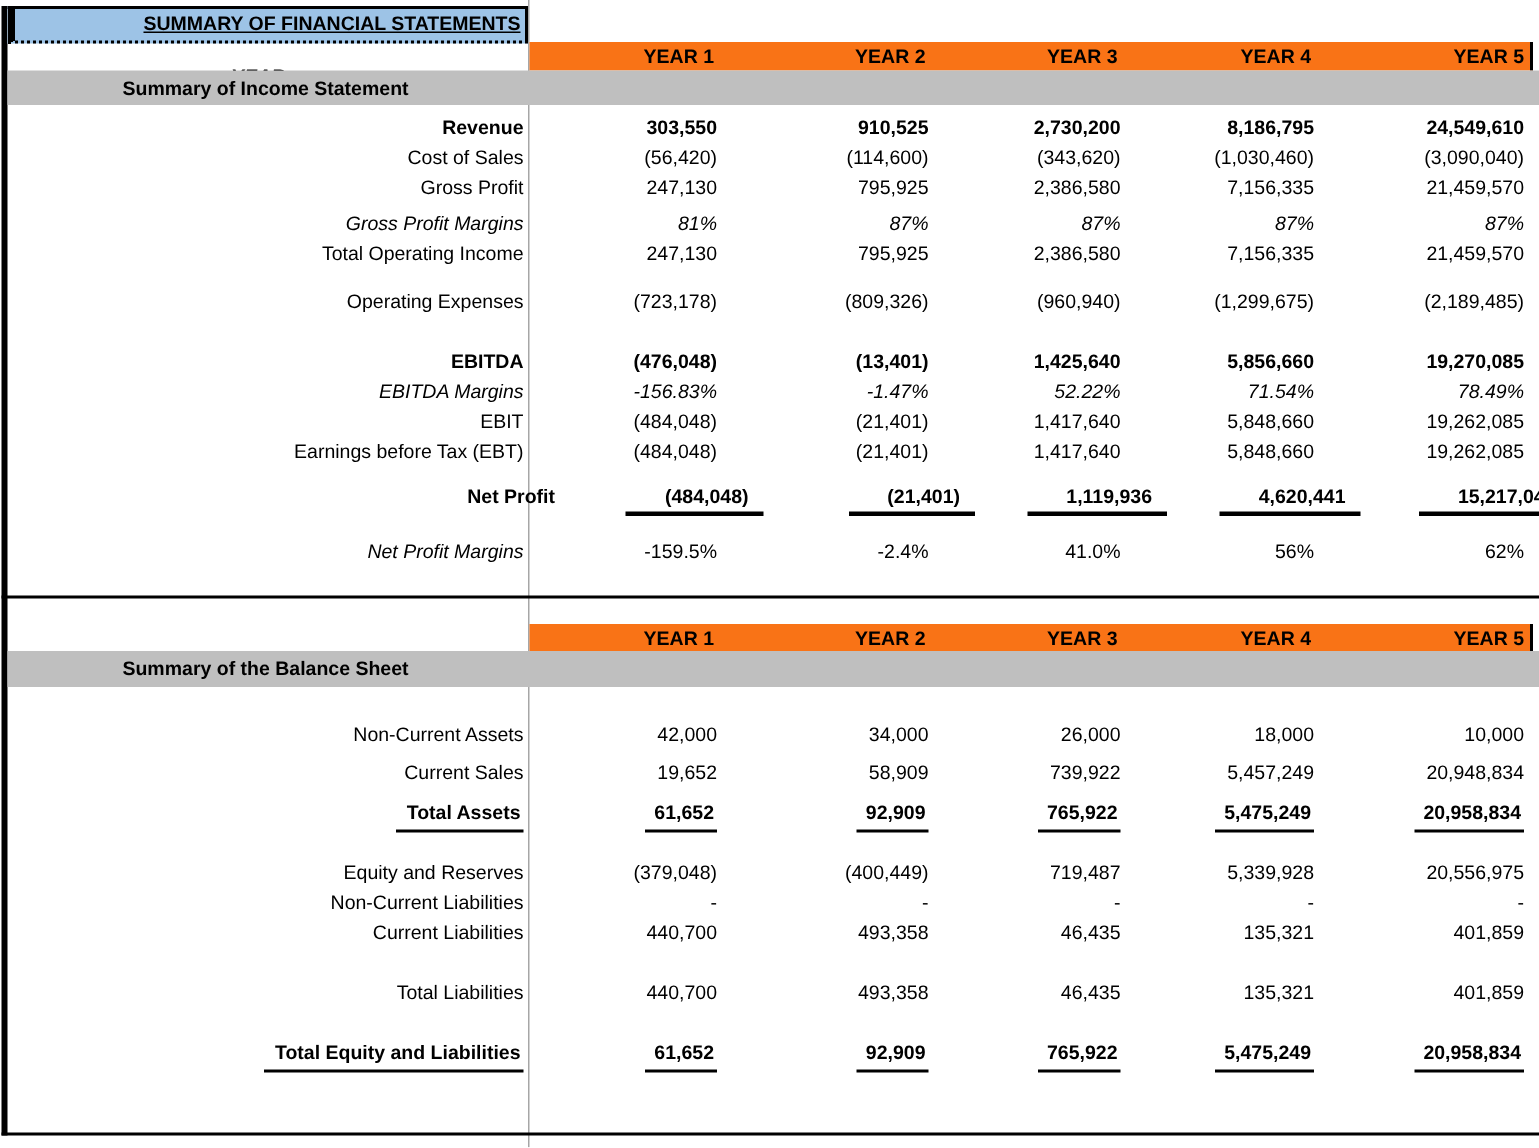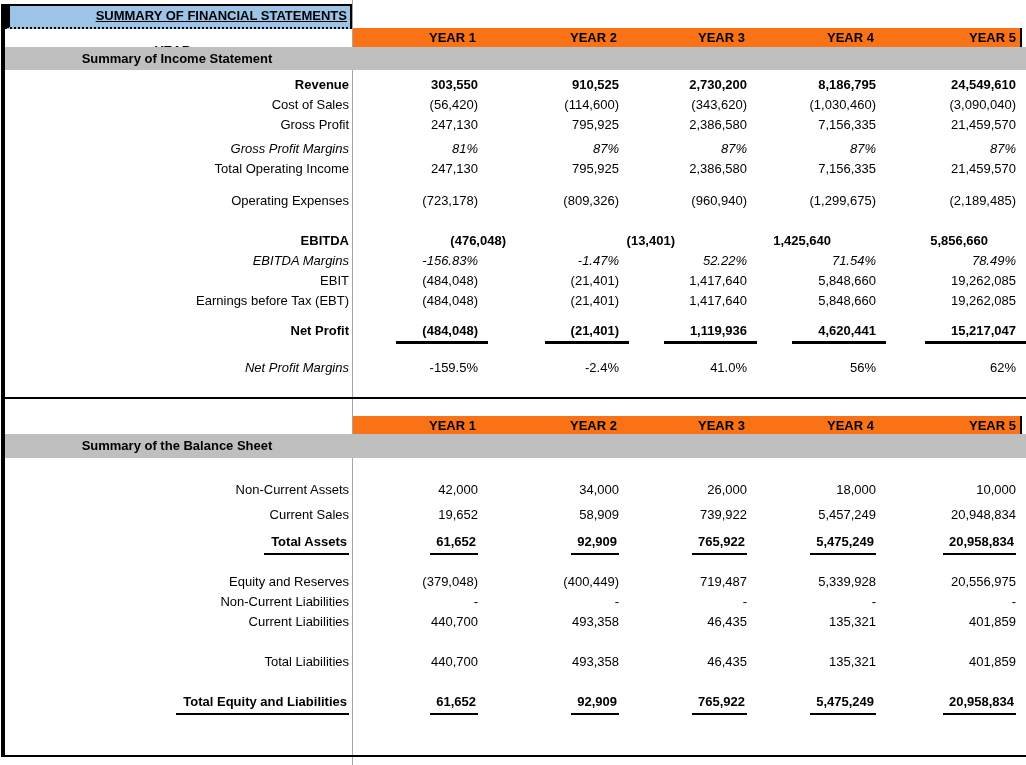--- a/index.html
+++ b/index.html
@@ -54,21 +54,21 @@
   .row{display:flex;height:20px;line-height:20px;}
   .cell{box-sizing:border-box;flex:none;white-space:nowrap;}
   .label-cell{width:348px;text-align:right;padding-right:4px;}
   .val{text-align:right;padding-right:10px;}
   .v1{width:135px;}.v2{width:141px;}.v3{width:128px;}.v4{width:129px;}.v5{width:140px;}
   .txt{display:inline-block;}
   
   .t-bold{font-weight:bold;}
   .t-margin{font-style:italic;align-items:center;}
   .t-margin-label .label-cell{font-style:italic;}
-  .t-net-profit{font-weight:bold;}
+  .t-net-profit{font-weight:bold;padding-left:21px;}
   .t-net-profit .val .txt{
     border-bottom:3px solid #000;padding:0 10px 0 26px;margin-right:-10px;
   }
   .t-total{font-weight:bold;}
   .t-total .label-cell .txt{border-bottom:2px solid #000;padding:0 2px 1px 7px;}
   .t-total .val .txt{border-bottom:2px solid #000;padding:0 2px 1px 6px;}
 </style>
 </head>
 <body>
 
@@ -143,21 +143,21 @@
 
   <div class="row t-normal" style="margin-top: 12px;">
     <div class="cell label-cell"><span class="txt">Operating Expenses</span></div>
     <div class="cell val v1"><span class="txt">(723,178)</span></div>
     <div class="cell val v2"><span class="txt">(809,326)</span></div>
     <div class="cell val v3"><span class="txt">(960,940)</span></div>
     <div class="cell val v4"><span class="txt">(1,299,675)</span></div>
     <div class="cell val v5"><span class="txt">(2,189,485)</span></div>
   </div>
 
-  <div class="row t-bold" style="margin-top: 20px; gap: 28px;">
+  <div class="row t-bold" style="margin-top: 20px;">
     <div class="cell label-cell"><span class="txt">EBITDA</span></div>
     <div class="cell val v1"><span class="txt">(476,048)</span></div>
     <div class="cell val v2"><span class="txt">(13,401)</span></div>
     <div class="cell val v3"><span class="txt">1,425,640</span></div>
     <div class="cell val v4"><span class="txt">5,856,660</span></div>
     <div class="cell val v5"><span class="txt">19,270,085</span></div>
   </div>
 
   <div class="row t-margin">
     <div class="cell label-cell"><span class="txt">EBITDA Margins</span></div>

